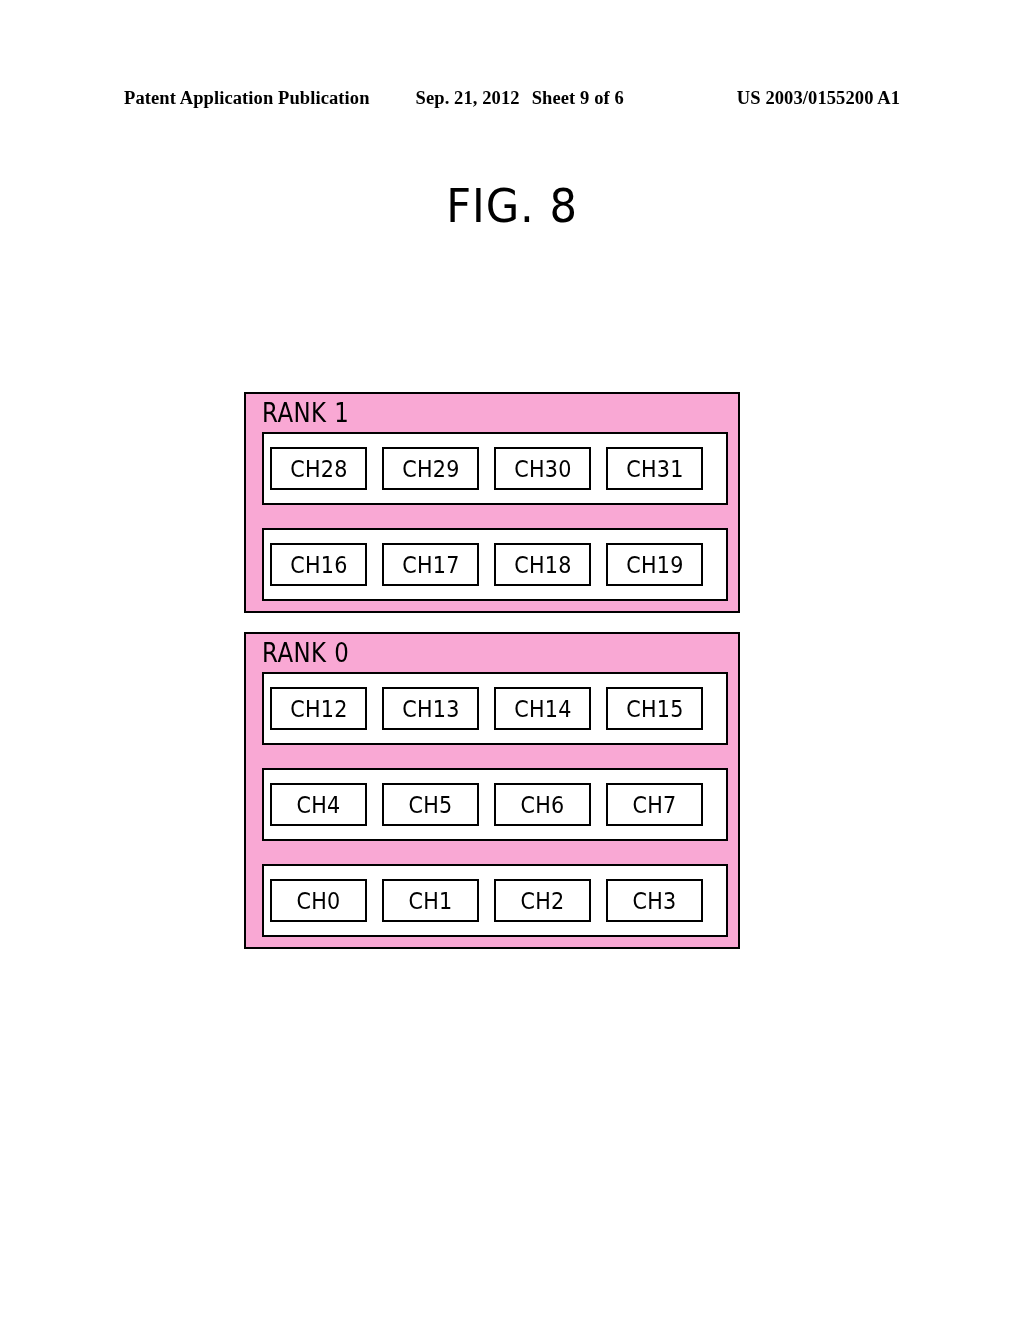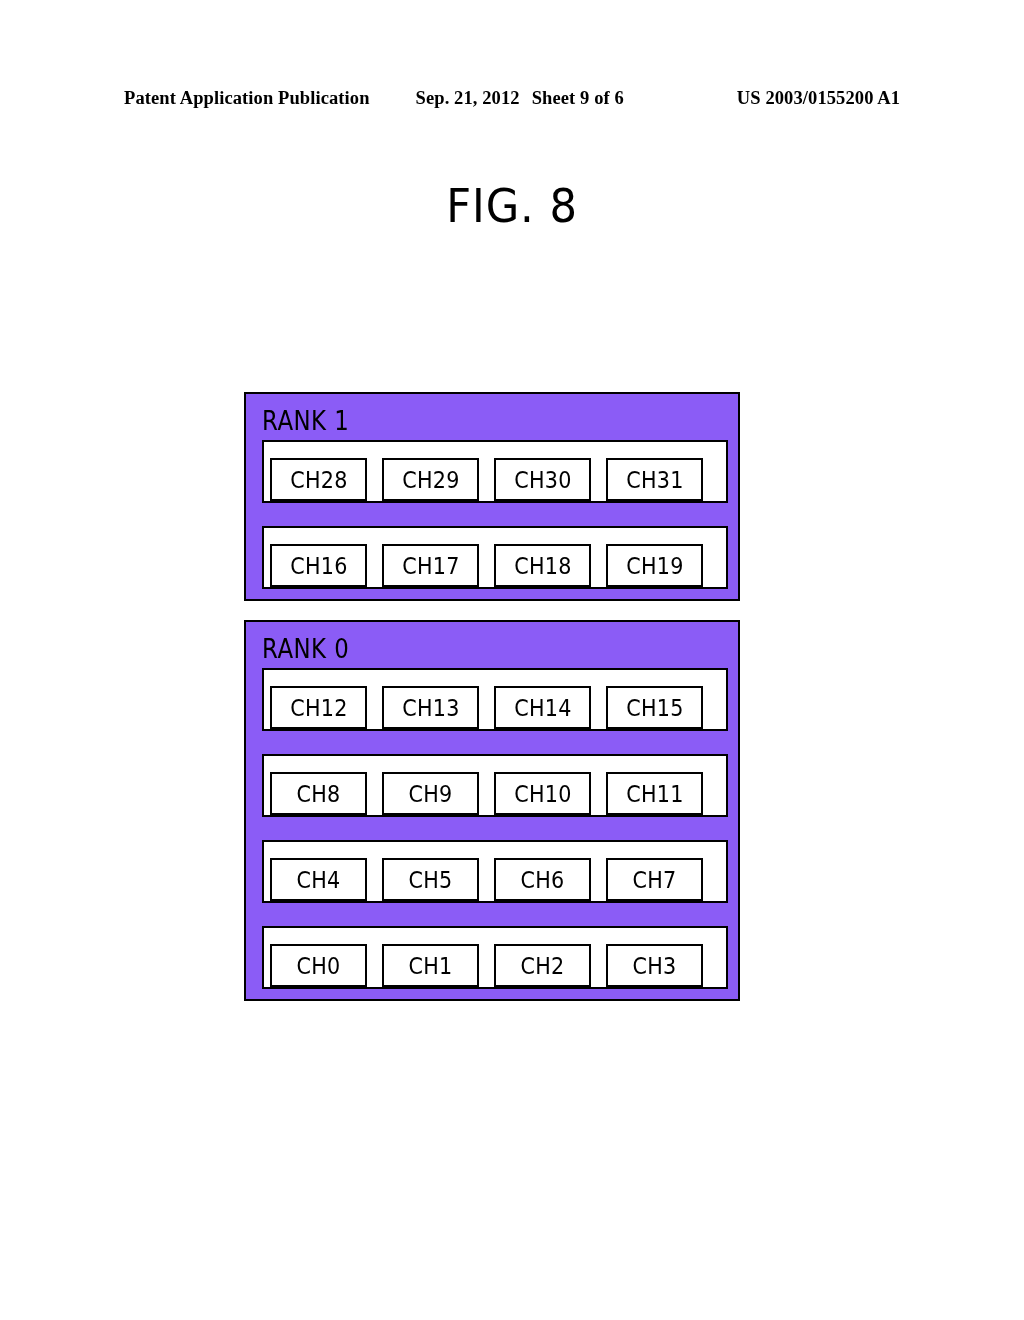--- a/index.html
+++ b/index.html
@@ -59,22 +59,22 @@
   .figure-body {
     position: absolute;
     left: 244px;
     top: 392px;
     width: 496px;
   }
 
   .rank-box {
     box-sizing: border-box;
     border: 2.5px solid #000;
-    background: #8b5cf6;
-    padding: 12px 10px 10px 16px;
+    background: #f9a8d4;
+    padding: 4px 10px 10px 16px;
   }
 
   .rank-box + .rank-box {
     margin-top: 19px;
   }
 
   .rank-label {
     font-family: "DejaVu Sans", sans-serif;
     font-size: 26px;
     line-height: 30px;
@@ -82,23 +82,23 @@
     transform: scaleX(0.88);
     transform-origin: left center;
     margin-bottom: 4px;
     white-space: nowrap;
   }
 
   .ch-row {
     box-sizing: border-box;
     border: 2.5px solid #000;
     background: #ffffff;
-    height: 63px;
+    height: 73px;
     display: flex;
-    align-items: flex-end;
+    align-items: center;
     padding: 0 6px;
   }
 
   .ch-row + .ch-row {
     margin-top: 23px;
   }
 
   .ch-box {
     box-sizing: border-box;
     border: 2.5px solid #000;
@@ -187,34 +187,20 @@
           <span class="ch-box-label">CH13</span>
         </div>
       <div class="ch-box">
           <span class="ch-box-label">CH14</span>
         </div>
       <div class="ch-box">
           <span class="ch-box-label">CH15</span>
         </div>
     </div>
 
-    <div class="ch-row">
-      <div class="ch-box">
-          <span class="ch-box-label">CH8</span>
-        </div>
-      <div class="ch-box">
-          <span class="ch-box-label">CH9</span>
-        </div>
-      <div class="ch-box">
-          <span class="ch-box-label">CH10</span>
-        </div>
-      <div class="ch-box">
-          <span class="ch-box-label">CH11</span>
-        </div>
-    </div>
 
     <div class="ch-row">
       <div class="ch-box">
           <span class="ch-box-label">CH4</span>
         </div>
       <div class="ch-box">
           <span class="ch-box-label">CH5</span>
         </div>
       <div class="ch-box">
           <span class="ch-box-label">CH6</span>

